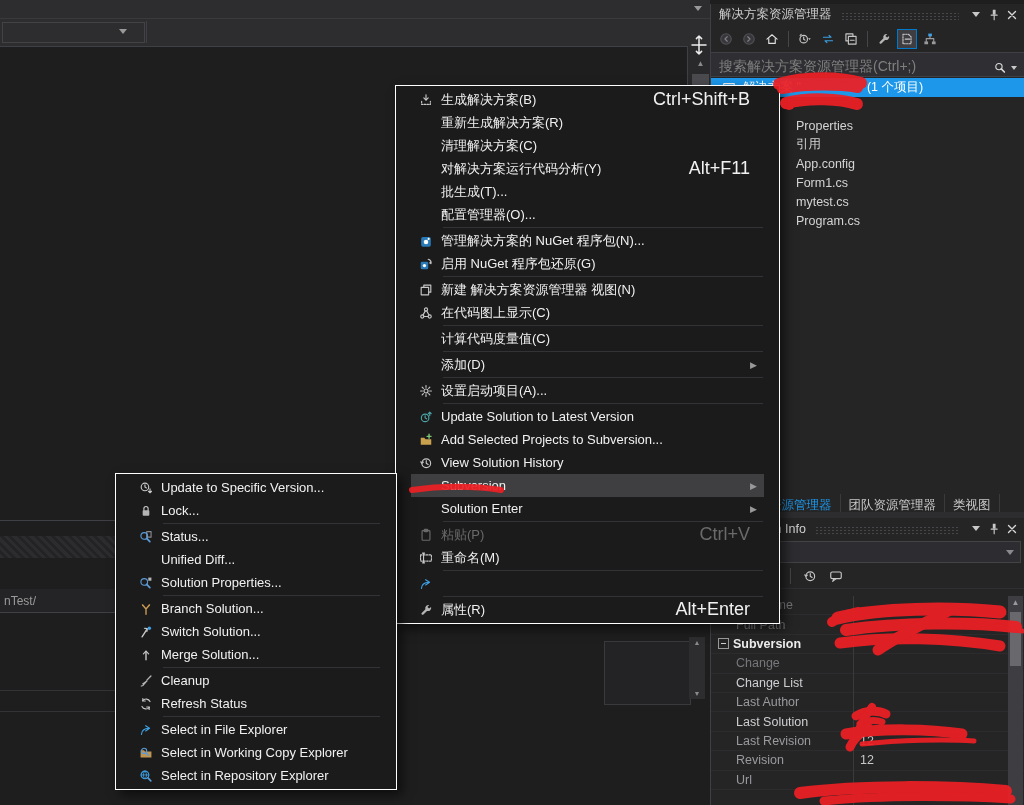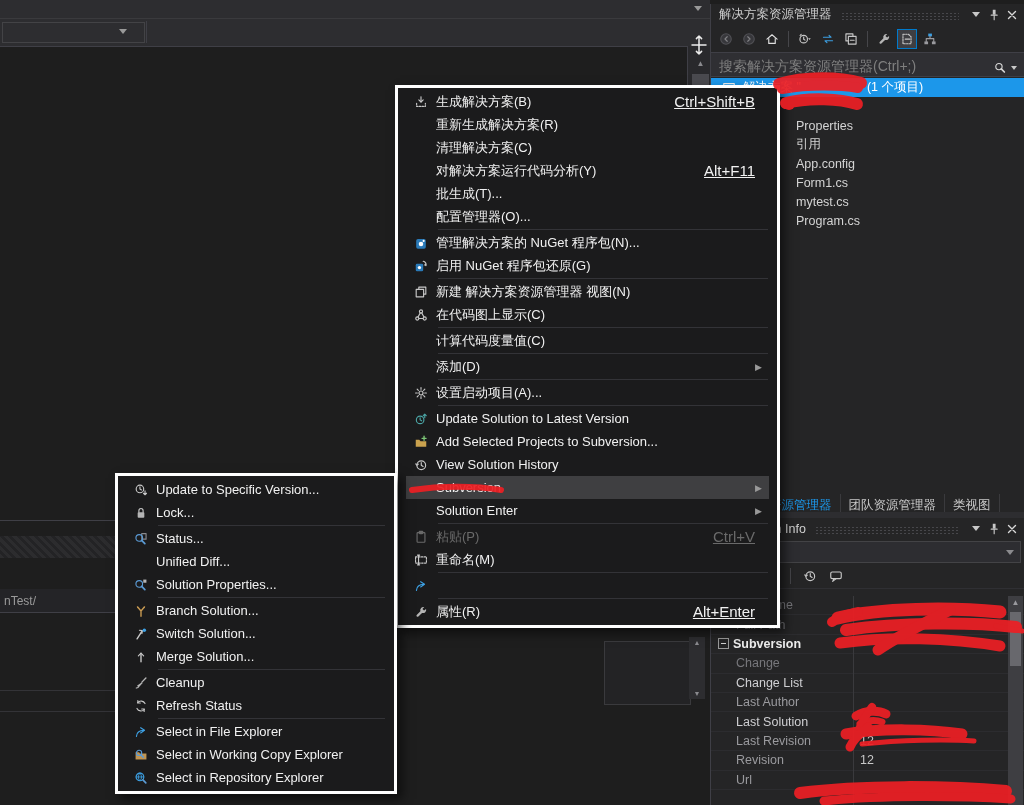--- a/index.html
+++ b/index.html
@@ -65,26 +65,26 @@
   .prow.cat{font-weight:bold;color:#ececec;}
   .prow.cat .plabel{width:142px;padding-left:22px;color:#ececec;}
   .expander{position:absolute;left:7px;width:9px;height:9px;border:1px solid #9a9a9a;display:flex;align-items:center;
             justify-content:center;}
   .expander i{display:block;width:5px;height:1px;background:#d0d0d0;}
   .vdiv{position:absolute;left:142px;top:78px;width:1px;height:209px;background:#3a3a3d;}
   .pscroll{position:absolute;right:1px;top:78px;width:15px;height:209px;background:#3e3e42;}
   .pscroll .up{height:14px;color:#9a9a9e;font-size:8px;text-align:center;line-height:14px;}
   .pscroll .th{margin:2px 2px;height:54px;background:#68686d;}
   
-  .menu{position:absolute;background:#1b1b1c;border:3px solid #ffffff;padding:2px 8px;z-index:30;
+  .menu{position:absolute;background:#1b1b1c;border:1px solid #ffffff;padding:2px 15px;z-index:30;
         box-shadow:5px 5px 10px rgba(0,0,0,.55);box-sizing:border-box;}
   .mi{height:23px;display:flex;align-items:center;font-size:13px;color:#f1f1f1;}
   .mi .ic{width:30px;flex:0 0 30px;display:flex;justify-content:center;}
   .mi .lbl{white-space:nowrap;}
-  .mi .sc{margin-left:auto;padding-right:14px;font-size:15px;color:#f1f1f1;text-decoration:underline;}
+  .mi .sc{margin-left:auto;padding-right:14px;font-size:18px;color:#f1f1f1;}
   .mi .ar{margin-left:auto;width:14px;color:#999;font-size:9px;}
   .mi.hl{background:#3f3f41;}
   .mi.dis .lbl,.mi.dis .sc{color:#6a6a6a;}
   .mi.dis .ic{opacity:.45;}
   .msep{height:3px;display:flex;align-items:center;}
   .msep i{display:block;height:1px;background:#333337;margin-left:32px;flex:1;margin-right:1px;}
   #main-menu{left:395px;top:85px;width:385px;}
   #svn-submenu{left:115px;top:473px;width:282px;}
   
   #cursor{left:689px;top:34px;z-index:45;}

